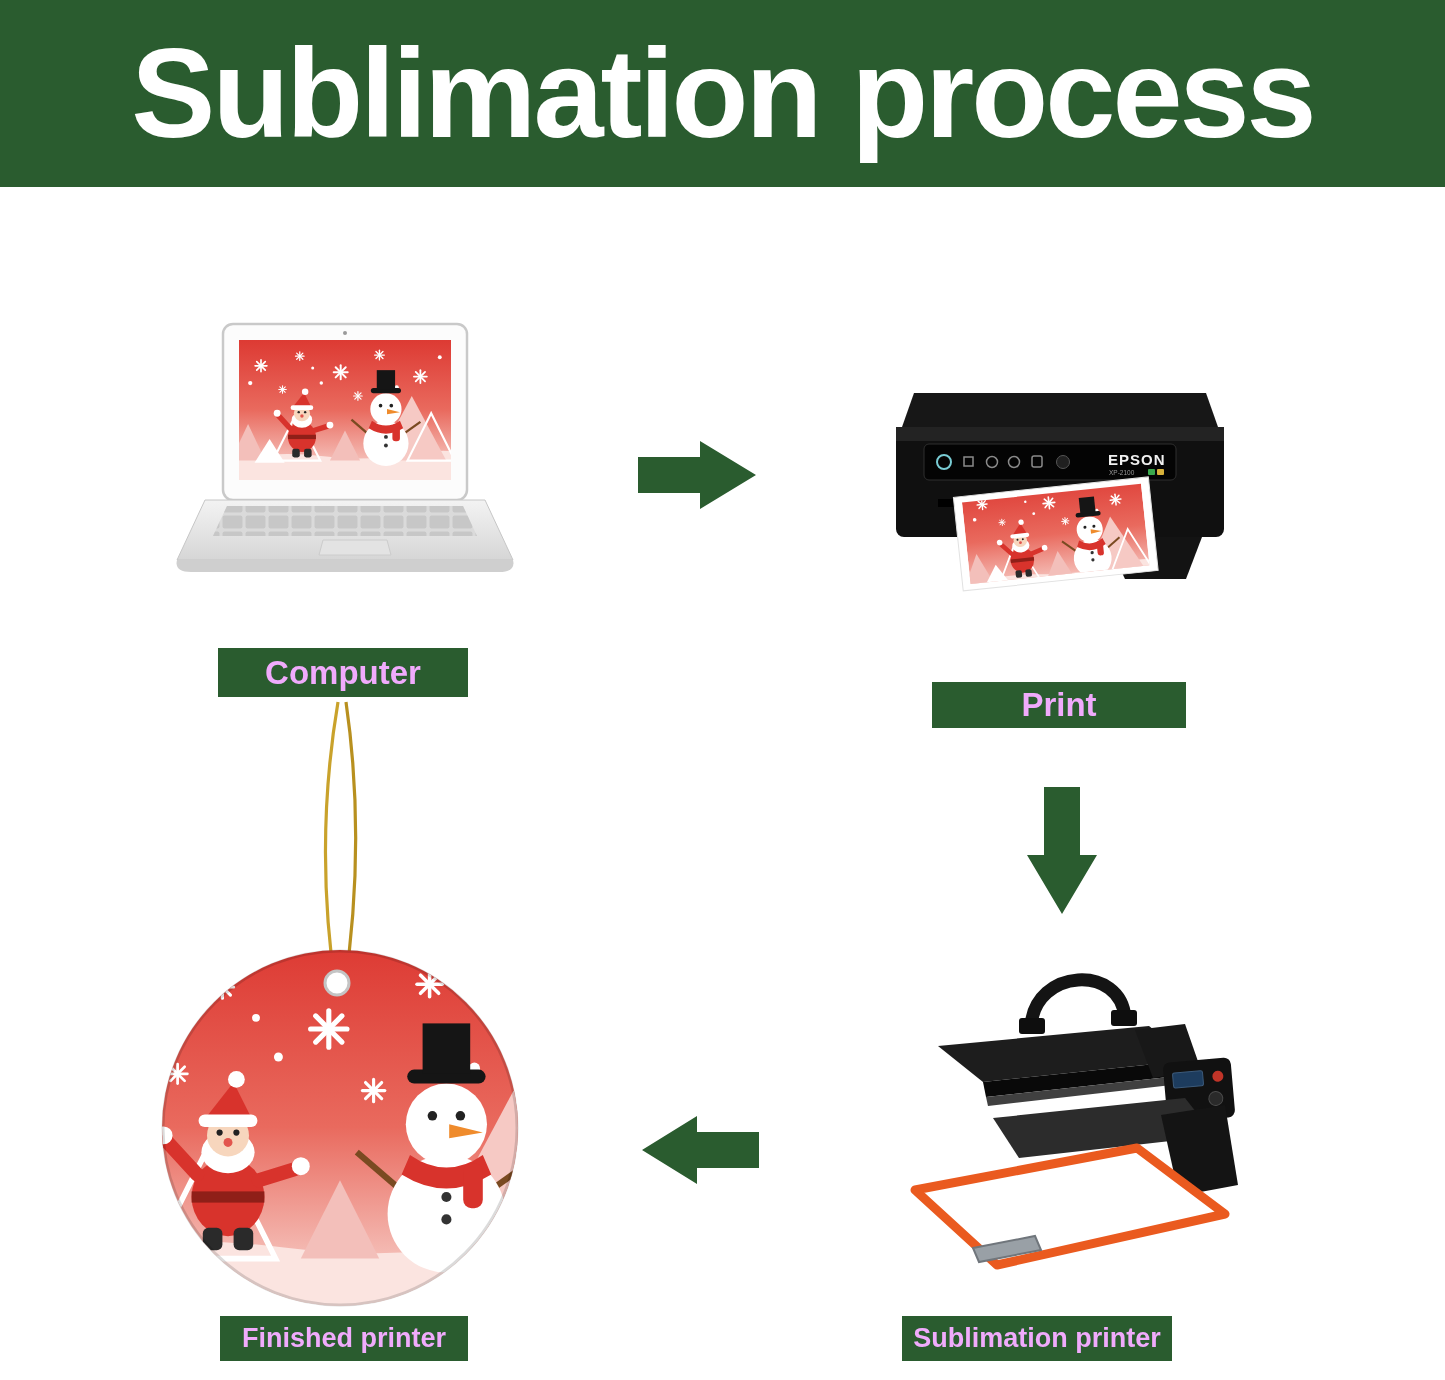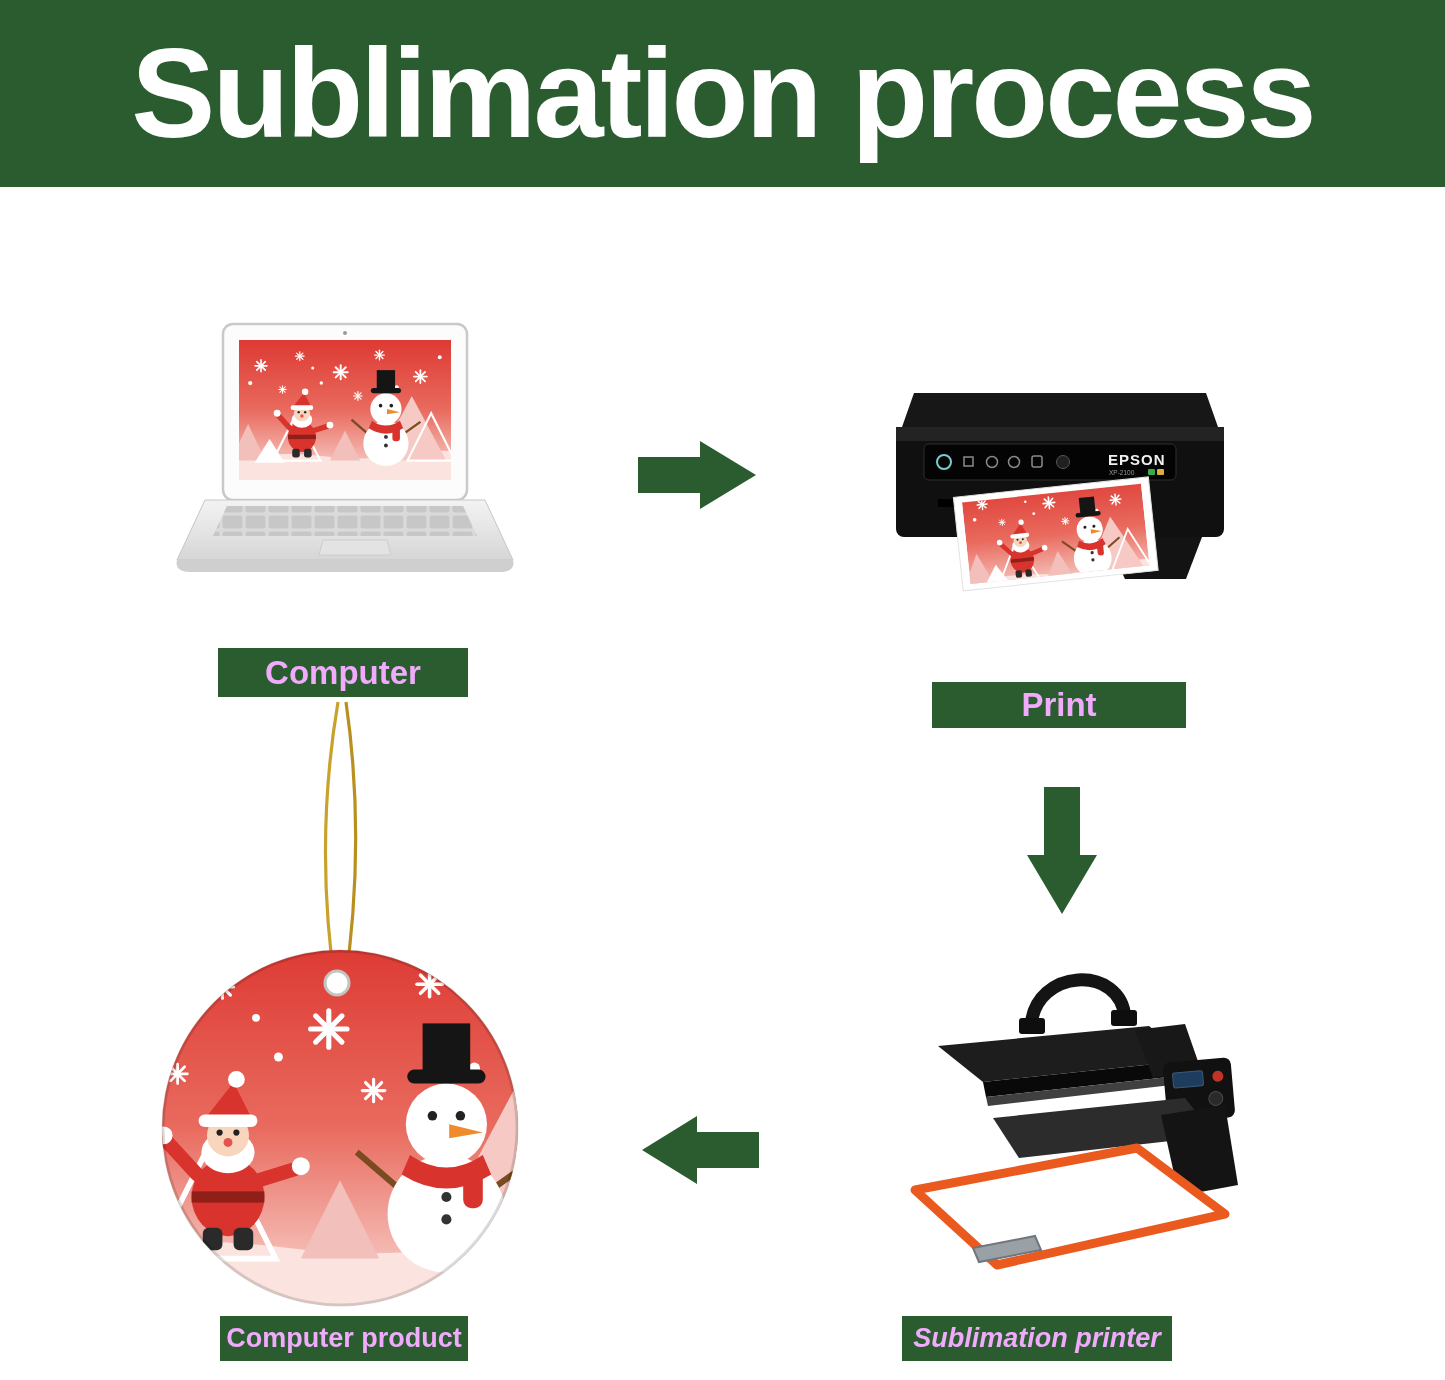--- a/index.html
+++ b/index.html
@@ -17,21 +17,21 @@
 
   .abs { position:absolute; }
 
   .step-label {
     position:absolute; background:#2a5c2f; color:#f0abfc;
     display:flex; align-items:center; justify-content:center;
     font-weight:bold; white-space:nowrap;
   }
   .lbl-computer  { left:218px;  top:648px;  width:250px; height:49px; font-size:33px; }
   .lbl-print     { left:932px;  top:682px;  width:254px; height:46px; font-size:33px; }
-  .lbl-subprint  { left:902px;  top:1316px; width:270px; height:45px; font-size:27px;font-style:italic; }
+  .lbl-subprint  { left:902px;  top:1316px; width:270px; height:45px; font-size:27px; }
   .lbl-finished  { left:220px;  top:1316px; width:248px; height:45px; font-size:27px; }
 
   .arrow svg { display:block; }
 
   .laptop    { left:175px; top:322px; }
   .printer   { left:880px; top:381px; }
   .heatpress { left:893px; top:950px; }
   .string    { left:296px; top:700px; }
   .ornament  { left:158px; top:945px; }
 
@@ -241,16 +241,16 @@
           </clipPath>
       </defs>
       <g clip-path="url(#ornClip)">
         <use href="#scene" x="0" y="0" width="364" height="364"></use>
       </g>
       <circle cx="182" cy="183" r="177" fill="none" stroke="#000000" stroke-opacity="0.14" stroke-width="3"></circle>
       <circle cx="179" cy="38" r="12" fill="#ffffff" stroke="#c4c4c4" stroke-width="3"></circle>
     </svg>
   </div>
   <div class="step-label lbl-finished">
-    <span>Computer product</span>
+    <span>Finished printer</span>
   </div>
 
 </div>
 
 </body></html>

